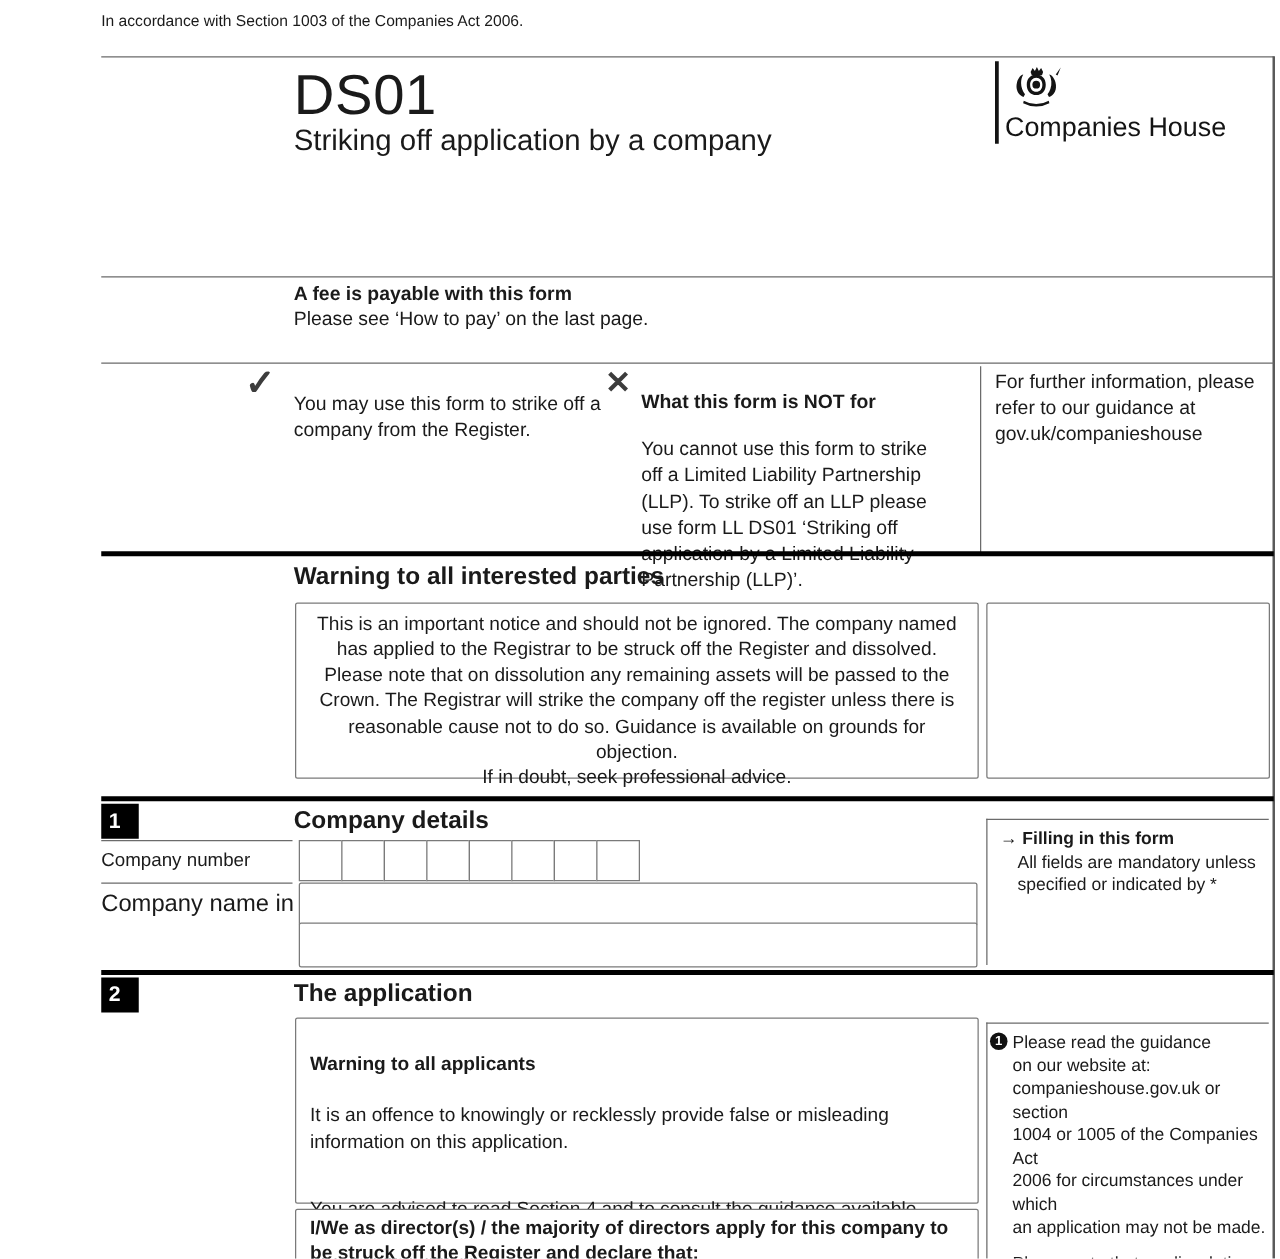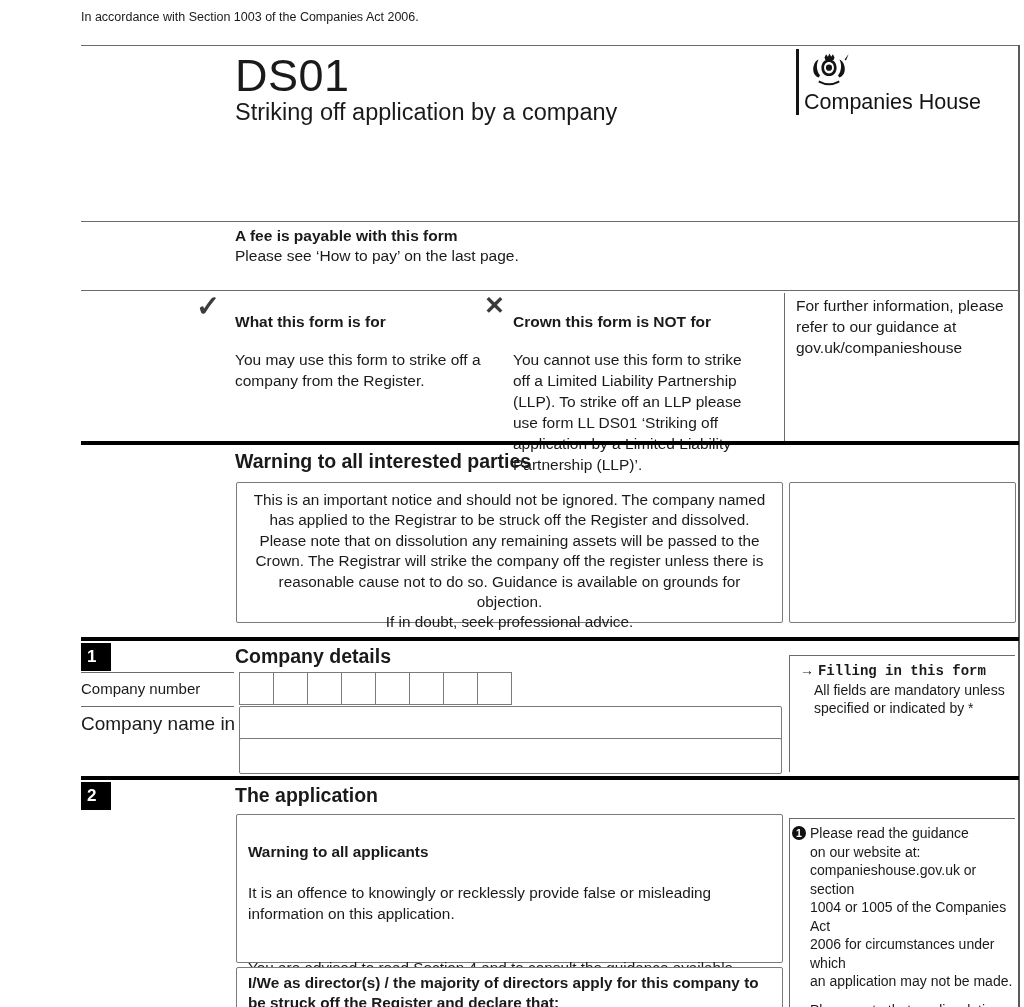--- a/index.html
+++ b/index.html
@@ -12,21 +12,21 @@
   .vr{position:absolute;width:1px;background:#6b6b6b;}
   .formbox{position:absolute;border:1.5px solid #7a7a7a;border-radius:2px;background:#fff;}
   .boxtext{padding:7px 11px;font-size:15.3px;line-height:20.4px;white-space:pre-line;}
   .badge{position:absolute;left:37px;width:30px;height:28px;background:#000;}
   .badge span{color:#fff;font-weight:bold;font-size:17px;line-height:28px;padding-left:6px;display:inline-block;}
   .sectitle{position:absolute;left:191px;font-size:19.5px;font-weight:bold;}
   .cells{position:absolute;left:195px;top:672px;display:flex;}
   .cell{width:33px;height:31px;border:1px solid #7a7a7a;margin-left:-1px;background:#fff;}
   .cell:first-child{margin-left:0;}
   .note{position:absolute;font-size:14px;line-height:18.5px;}
-  .note .nh{font-weight:bold;font-family:Liberation Mono, monospace;}
+  .note .nh{font-weight:bold;}
   .note p{margin:0 0 0 0;white-space:pre-line;}
   .note p + p{margin-top:10px;}
   .circ1{position:absolute;width:14px;height:14px;border-radius:50%;background:#111;color:#fff;
          font-size:10.5px;font-weight:bold;display:flex;align-items:center;justify-content:center;}
   .mark{position:absolute;color:#3c3c3c;font-weight:bold;}
 </style>
 </head>
 <body>
 
 <div class="page">
@@ -55,27 +55,26 @@
     <div class="t" style="left:760px;top:90px;font-size:21.5px;color:#141414;">Companies House</div>
   </div>
 
   <div class="hr" style="top:221px;"></div>
   <div class="t b" style="left:191px;top:227px;font-size:15.5px;">A fee is payable with this form</div>
   <div class="t" style="left:191px;top:247px;font-size:15.5px;">Please see ‘How to pay’ on the last page.</div>
 
   <div class="hr" style="top:290px;"></div>
   <div class="mark" style="left:152px;top:289px;font-size:29px;">✓</div>
   <div class="t" style="left:191px;top:295px;width:252px;">
-    <span class="b" style="font-size:15.5px;display:block;">What this form is for</span>
     <span style="font-size:15.5px;line-height:21px;display:block;white-space:pre-line;">You may use this form to strike off a
 company from the Register.</span>
   </div>
   <div class="mark" style="left:440px;top:291px;font-size:25px;">✕</div>
   <div class="t" style="left:469px;top:295px;width:272px;">
-    <span class="b" style="font-size:15.5px;display:block;">Crown this form is NOT for</span>
+    <span class="b" style="font-size:15.5px;display:block;">What this form is NOT for</span>
     <span style="font-size:15.5px;line-height:21px;display:block;white-space:pre-line;">You cannot use this form to strike
 off a Limited Liability Partnership
 (LLP). To strike off an LLP please
 use form LL DS01 ‘Striking off
 application by a Limited Liability
 Partnership (LLP)’.</span>
   </div>
   <div class="vr" style="left:740px;top:293px;height:150px;"></div>
   <div class="t" style="left:752px;top:295px;width:220px;font-size:15.5px;line-height:21px;">For further information, please
 refer to our guidance at

